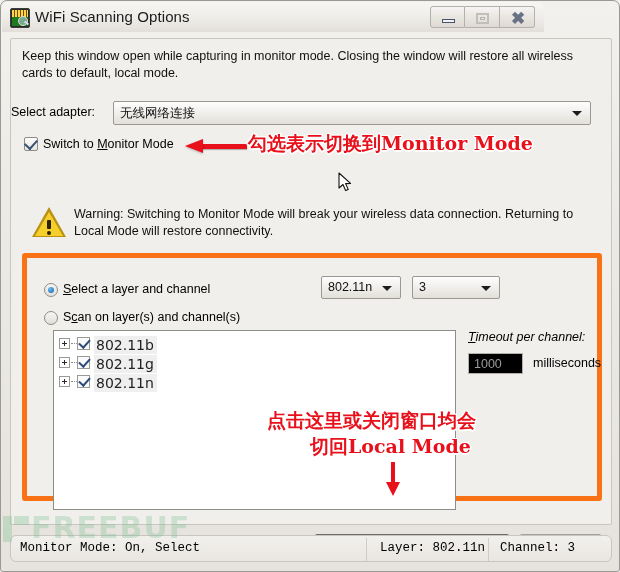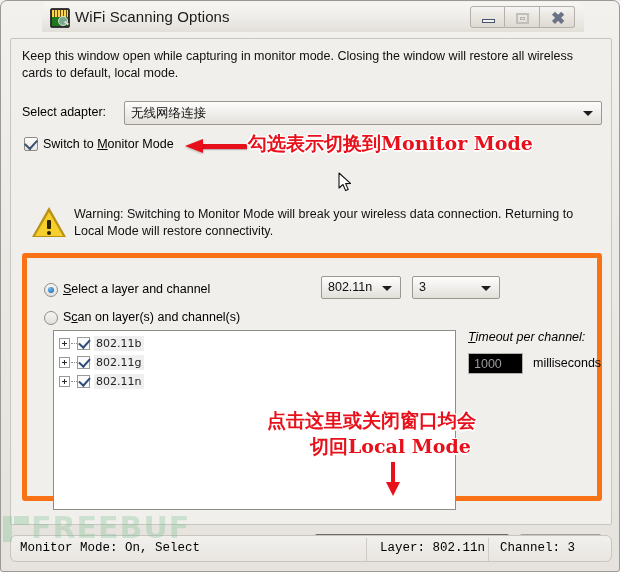--- a/index.html
+++ b/index.html
@@ -12,21 +12,20 @@
     position:absolute;left:0;top:0;width:620px;height:572px;
     box-sizing:border-box;
     background:linear-gradient(180deg,#f3f1ee 0%,#eceae6 40%,#e6e3de 100%);
     border:1px solid #9a9a94;border-radius:7px 7px 3px 3px;
   }
   
   .titlebar{
     position:absolute;left:1px;top:1px;width:542px;height:30px;
     box-sizing:border-box;border-radius:6px 6px 0 0;
     background:linear-gradient(180deg,#f7f6f4 0%,#eeece8 55%,#e2dfd9 100%);
-    margin-left:40px;
   }
   .title-icon{
     position:absolute;left:8px;top:6px;width:18px;height:18px;
     background:#2a2a2a;border:1px solid #3c3c3c;border-radius:2px;
     overflow:hidden;
   }
   .title-icon .net{
     position:absolute;left:1px;top:1px;width:16px;height:7px;
     background:repeating-linear-gradient(90deg,#ffd34d 0 2px,#6b5200 2px 3px);
   }
@@ -74,21 +73,21 @@
   
   .client{
     position:absolute;left:9px;top:37px;width:602px;height:487px;
     box-sizing:border-box;
     background:#f1efec;border:1px solid #c9c6c0;border-radius:2px;
   }
   .desc{
     position:absolute;left:11px;top:9px;width:578px;
     font-size:12.5px;line-height:17px;color:#101010;
   }
-  .row-adapter{position:absolute;left:11px;top:62px;width:580px;height:24px;}
+  .row-adapter{position:absolute;left:0;top:62px;width:580px;height:24px;}
   .lbl-adapter{position:absolute;left:0;top:4px;font-size:12.5px;}
   .combo{
     box-sizing:border-box;position:relative;
     border:1px solid #9b9892;border-radius:2px;
     background:linear-gradient(180deg,#fdfdfd 0%,#f1efec 48%,#e3e0da 100%);
   }
   .combo .val{
     position:absolute;left:6px;top:3px;font-size:12.5px;color:#111;white-space:nowrap;
   }
   .combo .arrow{
@@ -173,21 +172,21 @@
   }
   .tree-cb{
     position:absolute;left:18px;top:2px;width:13px;height:13px;box-sizing:border-box;
     border:1px solid #9a9a94;background:#fafafa;
   }
   .tree-cb .tick{
     position:absolute;left:3px;top:-1px;width:5px;height:9px;
     border:solid #2d4b7a;border-width:0 2px 2px 0;transform:rotate(42deg);
   }
   .tree-label{
-    position:absolute;left:35px;top:1px;font-size:11px;color:#222;
+    position:absolute;left:35px;top:1px;font-size:14px;color:#222;
     background:#efefef;padding:1px 3px 1px 2px;
     font-family:"DejaVu Sans",sans-serif;
   }
   
   .timeout-lbl{position:absolute;left:441px;top:72px;font-size:12.5px;white-space:nowrap;font-style:italic;}
   .timeout-input{
     position:absolute;left:441px;top:95px;width:55px;height:21px;box-sizing:border-box;
     border:1px solid #b4b1ac;background:#000000;
   }
   .timeout-input span{position:absolute;left:5px;top:3px;font-size:12.5px;color:#9b9b9b;}

